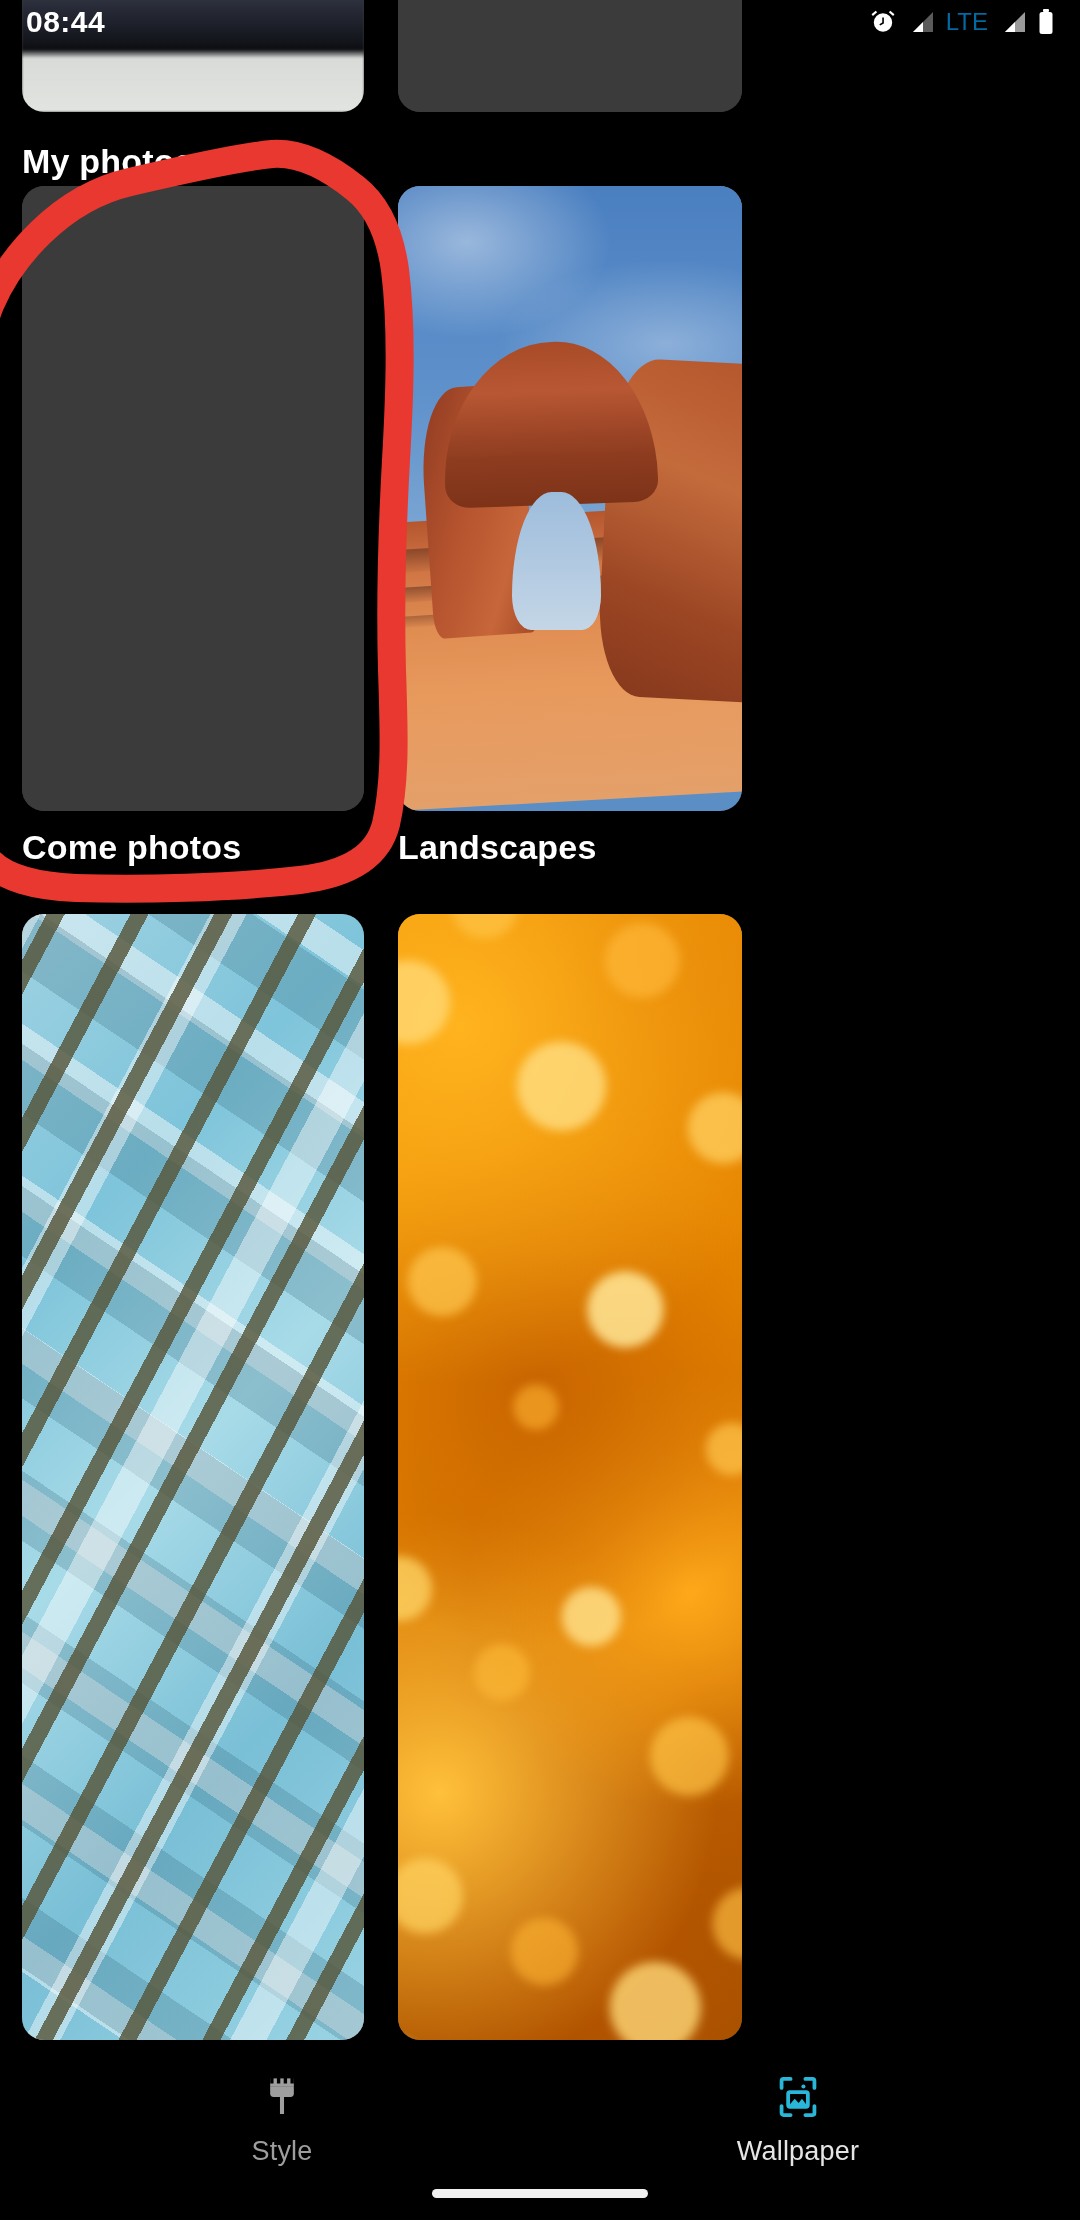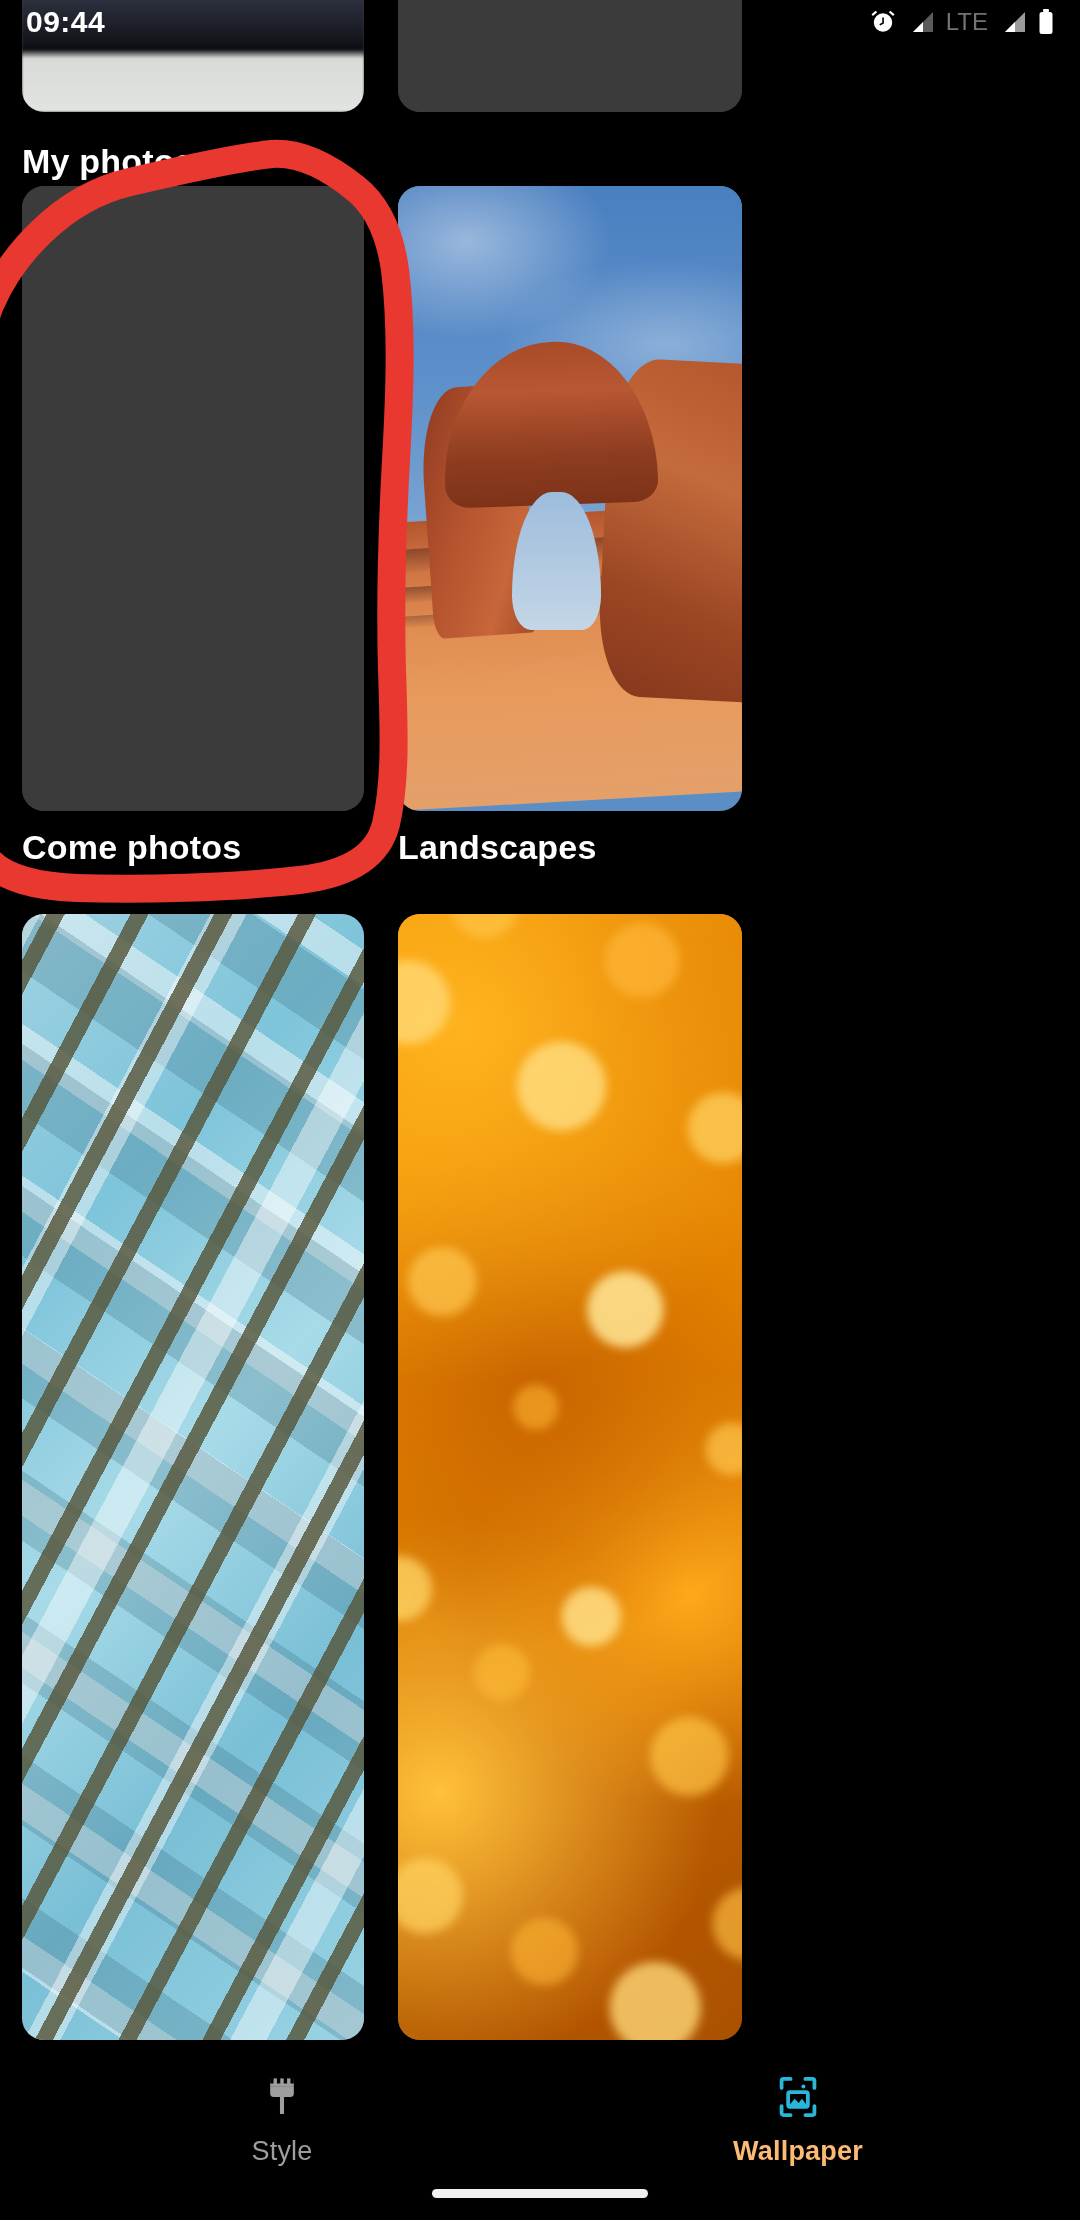--- a/index.html
+++ b/index.html
@@ -15,21 +15,21 @@
     position:absolute; left:0; top:0; width:1080px; height:44px;
     display:flex; align-items:center; justify-content:space-between;
     padding:0 26px; z-index:40;
   }
   #status-bar .clock{
     font-size:30px; font-weight:700; letter-spacing:.5px; color:#fff;
     font-family:"Liberation Sans", sans-serif;
   }
   .sb-right{ display:flex; align-items:center; gap:12px; }
   .sb-right svg{ display:block; }
-  .lte-text{ font-size:24px; font-weight:400; color:#737373; letter-spacing:0px; }
+  .lte-text{ font-size:24px; font-weight:400; color:#0369a1; letter-spacing:0px; }
 
   
   #wallpaper-grid{
     position:absolute; left:0; top:0; width:1080px; height:2060px;
     z-index:10;
   }
   .tile{ position:absolute; }
   .thumb{
     width:100%; height:100%;
     border-radius:22px; overflow:hidden; position:relative;
@@ -197,34 +197,34 @@
     padding-top:14px;
   }
   .nav-item{
     width:270px; display:flex; flex-direction:column;
     align-items:center; gap:16px; cursor:pointer;
   }
   #nav-style { margin-right:123px; }
   #nav-wallpaper { margin-left:123px; }
   .nav-label{ font-size:27px; font-weight:400; letter-spacing:.2px; }
   #nav-style  .nav-label{ color:#9e9e9e; }
-  #nav-wallpaper .nav-label{ color:#fdba74; font-weight:700; }
+  #nav-wallpaper .nav-label{ color:#e5e5e5; font-weight:400; }
   .nav-icon{ height:46px; display:flex; align-items:center; justify-content:center; }
 
   #home-indicator{
     position:absolute; left:50%; transform:translateX(-50%);
     bottom:22px; width:216px; height:9px; border-radius:5px;
     background:#f1f1f1; z-index:46;
   }
 </style>
 </head>
 <body>
 
 <div id="status-bar">
-  <div class="clock">09:44</div>
+  <div class="clock">08:44</div>
   <div class="sb-right">
     <span>
       <svg width="26" height="26" viewBox="0 0 24 24" fill="#fff">
         <path d="M5.3 1.6 1.4 4.9l1.3 1.5 3.9-3.3zm13.4 0-1.3 1.5 3.9 3.3 1.3-1.5zM12 4a8.5 8.5 0 1 0 0 17 8.5 8.5 0 0 0 0-17zm.8 9.3-3.4 2-.8-1.3 2.7-1.6V7.8h1.5z"></path>
       </svg>
     </span>
     <span>
       <svg width="26" height="22" viewBox="0 0 26 22">
         <path d="M25 1 25 21 5 21z" fill="#5a5a5a"></path>
         <path d="M15 11 15 21 5 21z" fill="#fff"></path>

